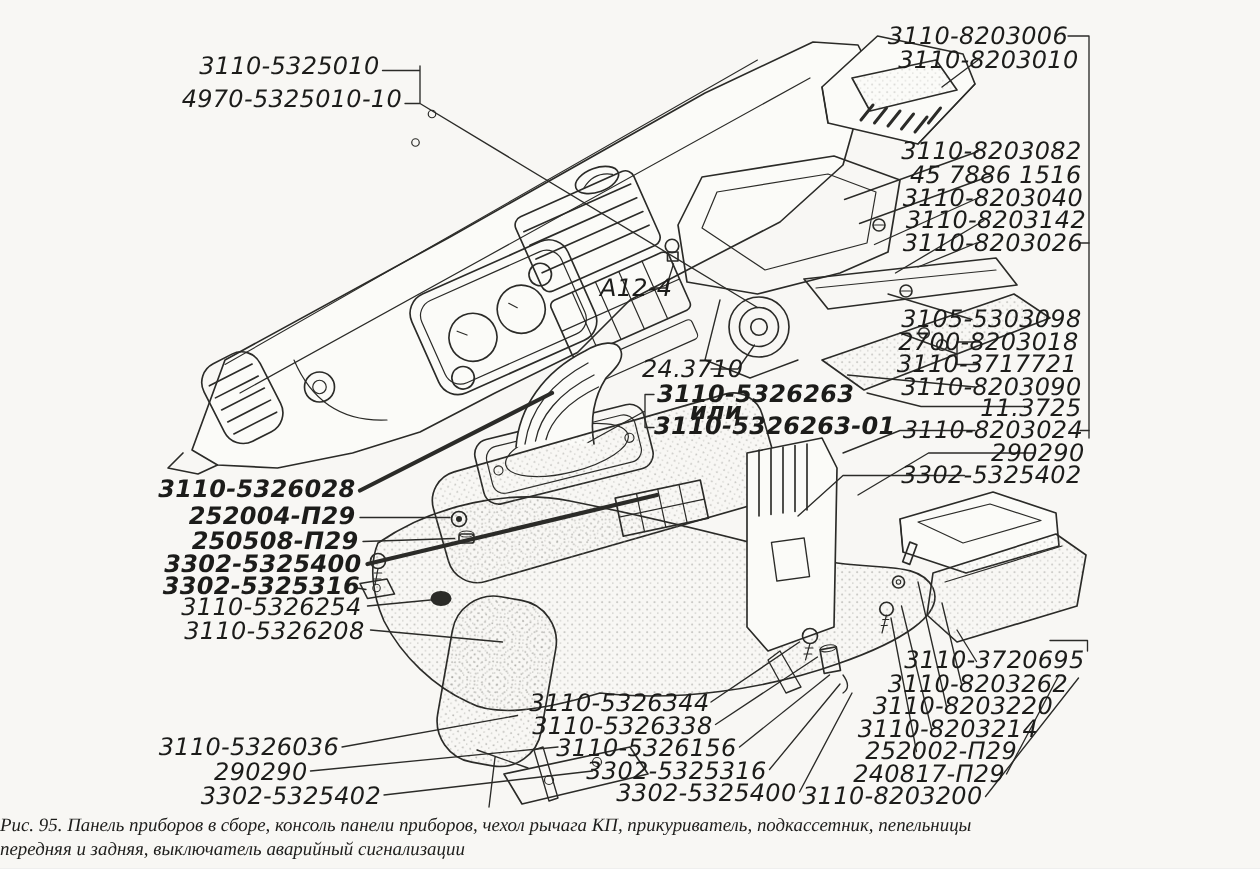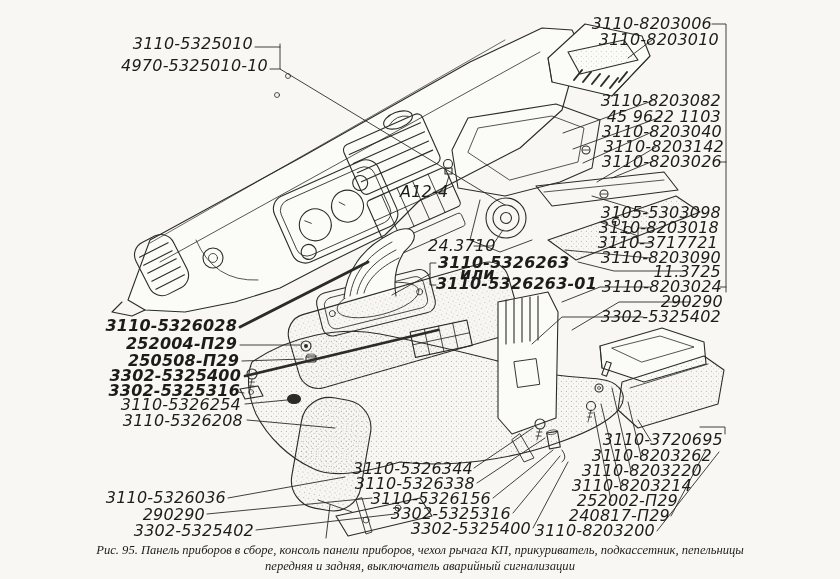--- a/index.html
+++ b/index.html
@@ -6,21 +6,21 @@
   #stage{position:relative;width:840px;height:579px;background:#f8f7f4;overflow:hidden;
          font-family:"DejaVu Sans",sans-serif;}
   #art{position:absolute;left:0;top:0;z-index:1;}
   #watermark{position:absolute;left:138px;top:250px;z-index:2;font-size:63px;font-weight:500;
              letter-spacing:3px;color:rgba(190,190,188,0.28);
              -webkit-text-stroke:1.4px rgba(150,150,148,0.55);
              font-family:"DejaVu Sans",sans-serif;pointer-events:none;white-space:nowrap;}
   .lbl{position:absolute;z-index:3;font-style:italic;font-size:16px;line-height:12px;
        color:#1c1c1a;white-space:nowrap;letter-spacing:0.2px;}
   .lbl.b{font-weight:bold;}
-  .cap{position:absolute;left:0;width:840px;text-align:center;z-index:3;
+  .cap{position:absolute;left:0;width:840px;text-align:left;z-index:3;
        font-family:"Liberation Serif",serif;font-style:italic;font-size:12.6px;color:#1d1d1b;}
   svg{display:block;}
 </style>
 </head>
 <body>
 
 <div id="stage">
 
   <svg id="art" width="840" height="540" viewBox="0 0 840 540">
     <defs>
@@ -295,26 +295,26 @@
 
   <div class="lbl" style="right:367px;top:463px">3110-5326344</div>
   <div class="lbl" style="right:365px;top:478px">3110-5326338</div>
   <div class="lbl" style="right:349px;top:493px">3110-5326156</div>
   <div class="lbl" style="right:329px;top:508px">3302-5325316</div>
   <div class="lbl" style="right:309px;top:523px">3302-5325400</div>
 
   <div class="lbl" style="right:128px;top:18px">3110-8203006</div>
   <div class="lbl" style="right:121px;top:34px">3110-8203010</div>
   <div class="lbl" style="right:119px;top:95px">3110-8203082</div>
-  <div class="lbl" style="right:119px;top:111px">45 9622 1103</div>
+  <div class="lbl" style="right:119px;top:111px">45 7886 1516</div>
   <div class="lbl" style="right:118px;top:126px">3110-8203040</div>
   <div class="lbl" style="right:116px;top:141px">3110-8203142</div>
   <div class="lbl" style="right:118px;top:156px">3110-8203026</div>
   <div class="lbl" style="right:119px;top:207px">3105-5303098</div>
-  <div class="lbl" style="right:121px;top:222px">3110-8203018</div>
+  <div class="lbl" style="right:121px;top:222px">2700-8203018</div>
   <div class="lbl" style="right:122px;top:237px">3110-3717721</div>
   <div class="lbl" style="right:119px;top:252px">3110-8203090</div>
   <div class="lbl" style="right:119px;top:266px">11.3725</div>
   <div class="lbl" style="right:118px;top:281px">3110-8203024</div>
   <div class="lbl" style="right:117px;top:296px">290290</div>
   <div class="lbl" style="right:119px;top:311px">3302-5325402</div>
 
   <div class="lbl" style="right:117px;top:434px">3110-3720695</div>
   <div class="lbl" style="right:128px;top:450px">3110-8203262</div>
   <div class="lbl" style="right:138px;top:465px">3110-8203220</div>

